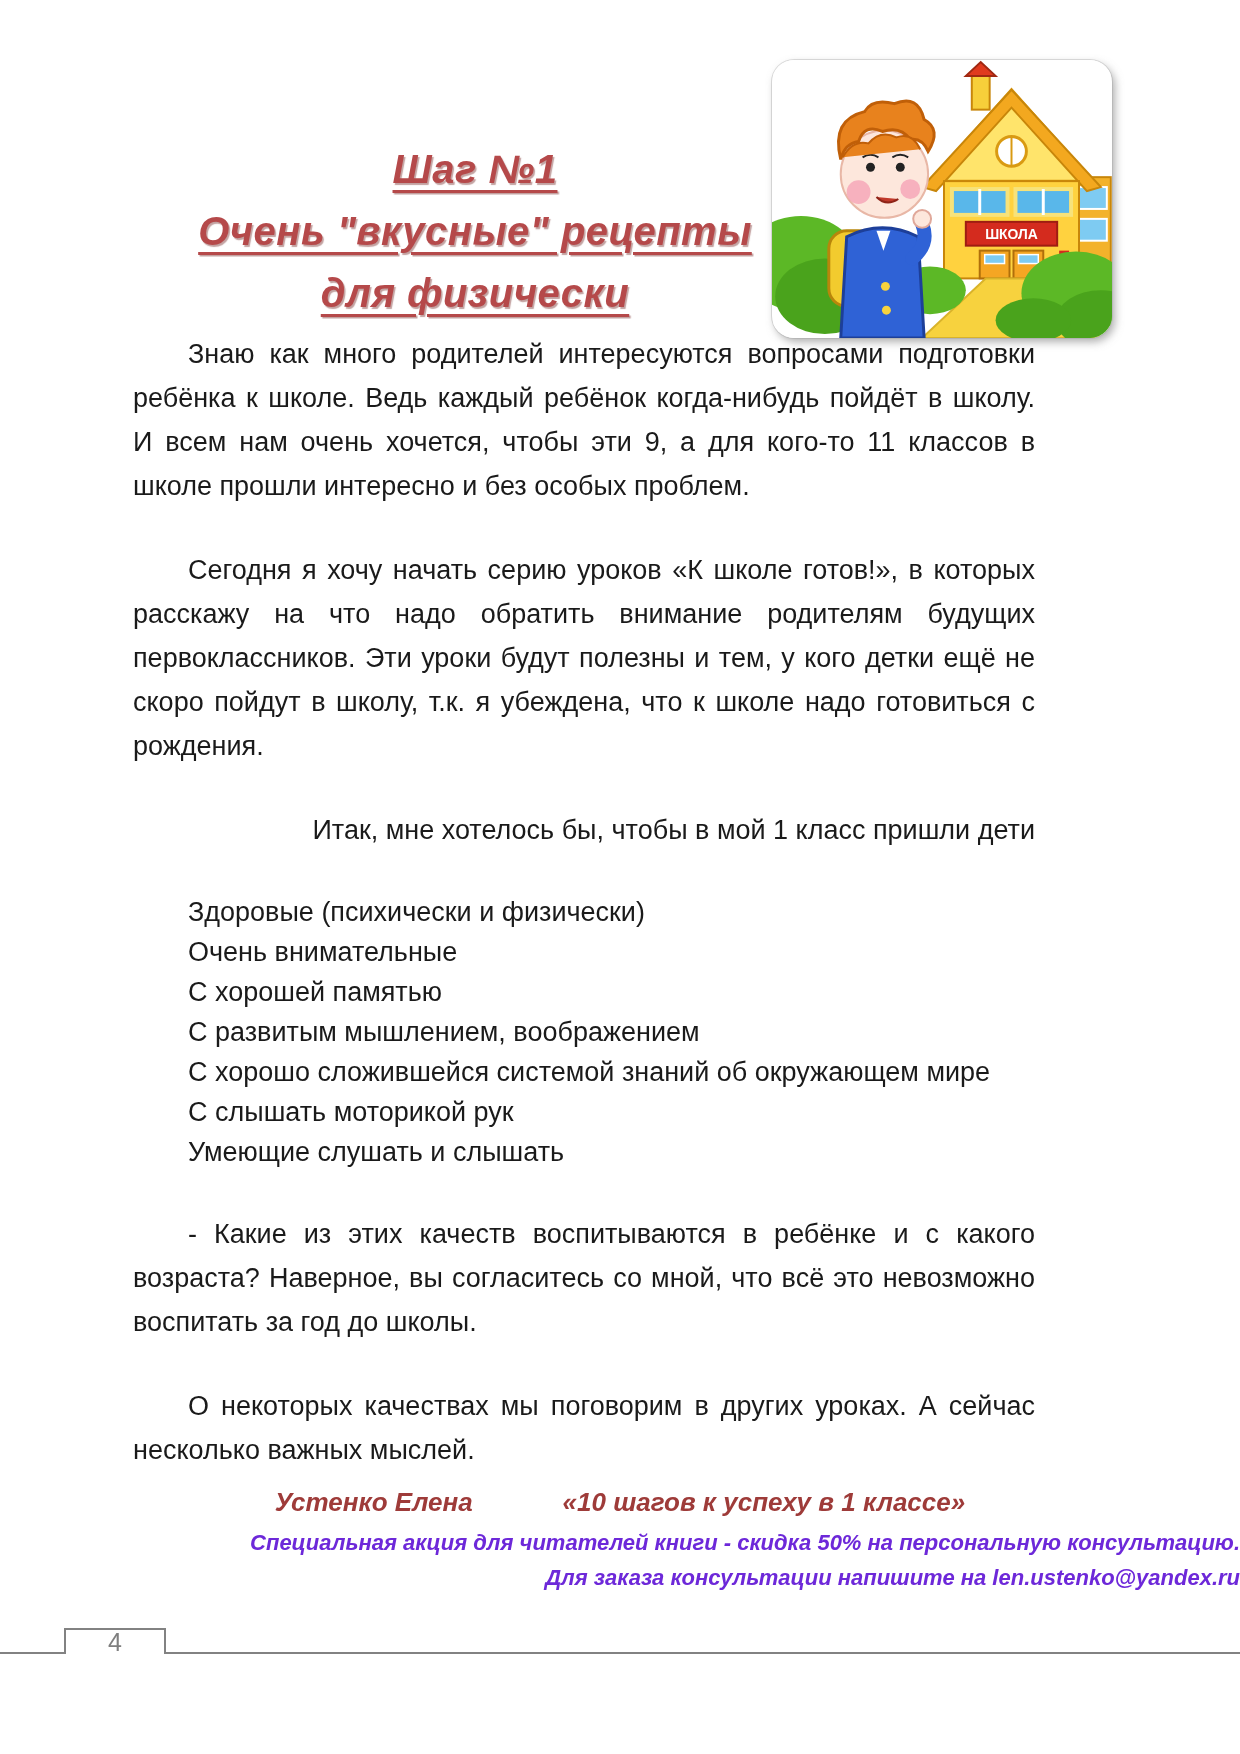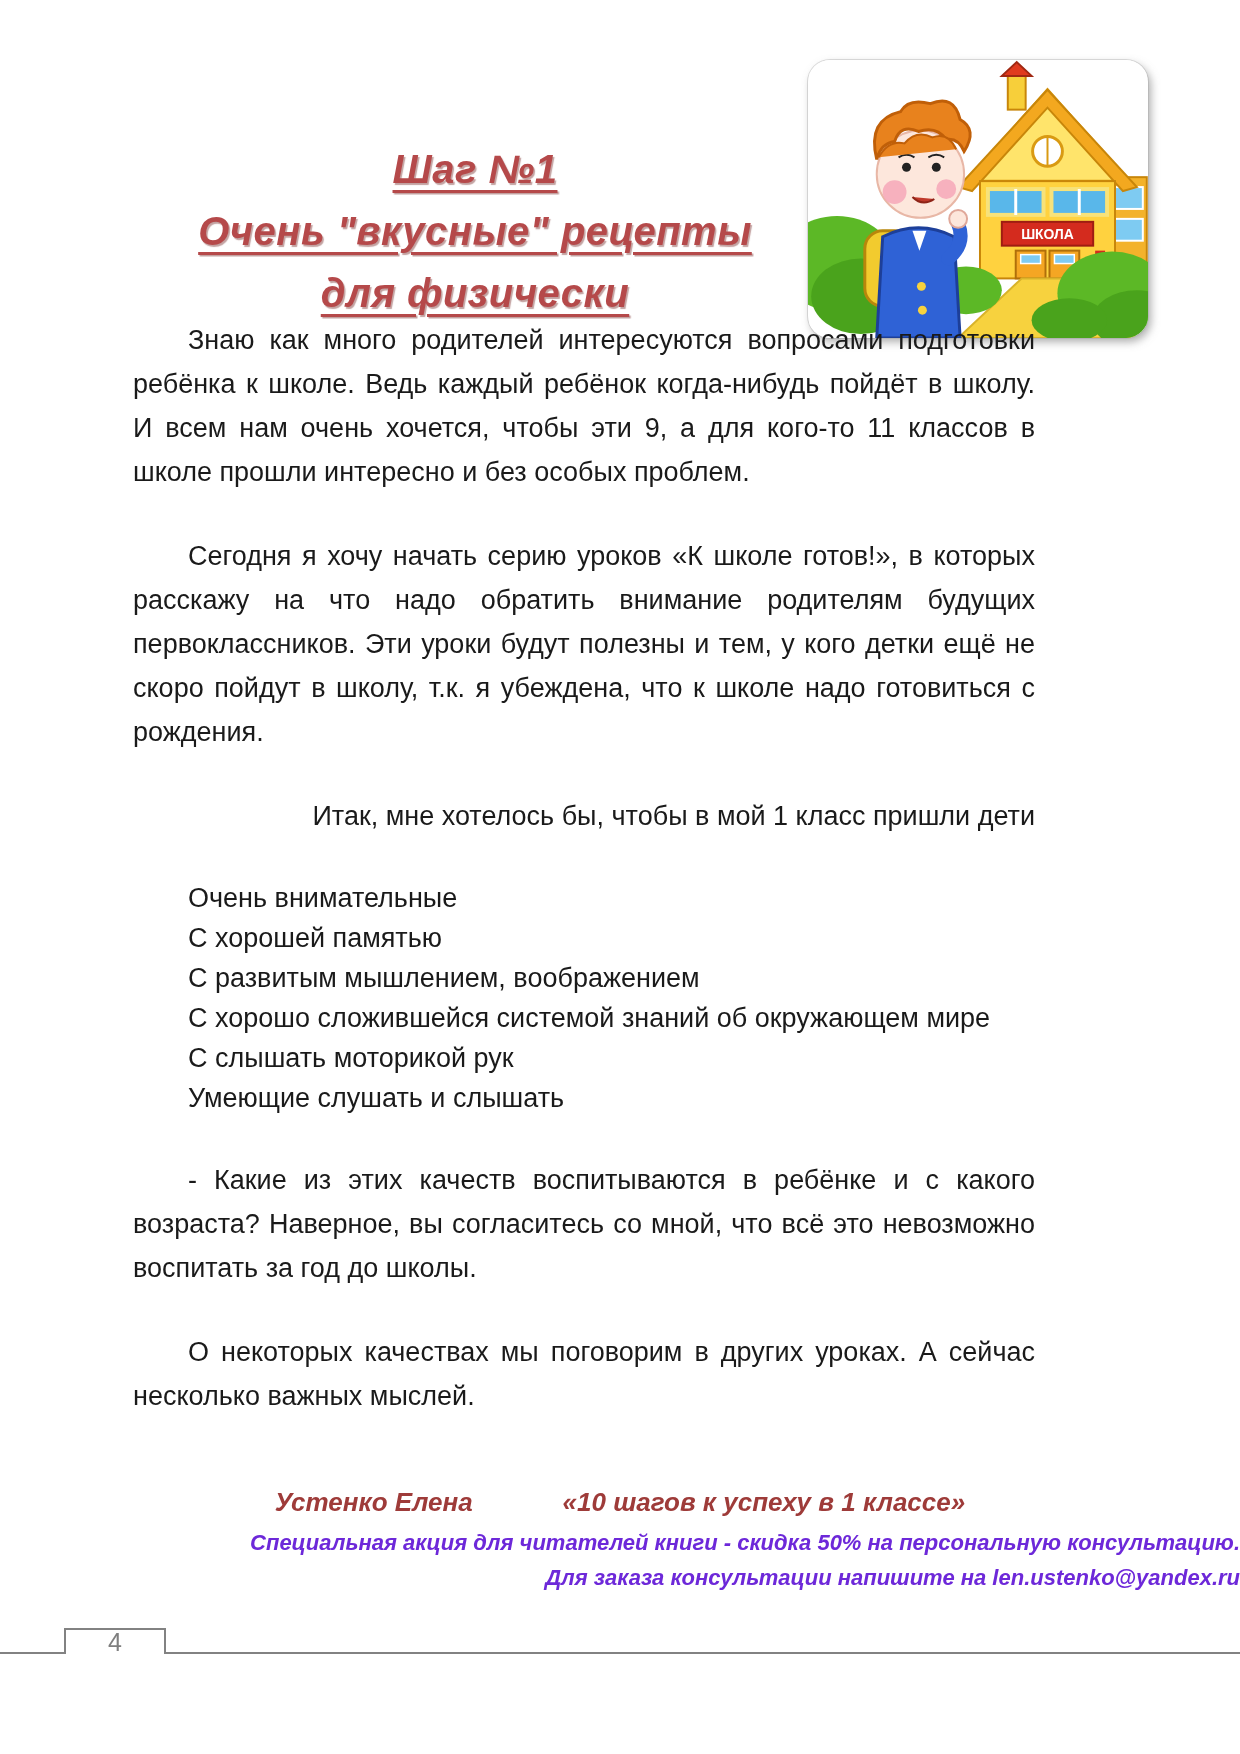--- a/index.html
+++ b/index.html
@@ -31,34 +31,34 @@
     text-decoration-thickness: 3px;
     text-underline-offset: 7px;
     text-shadow: 1.5px 1.5px 1px rgba(122,48,46,0.45);
     letter-spacing: 0.5px;
   }
 
   
   .illustration {
     position: absolute;
     top: 60px;
-    left: 808px;
+    left: 772px;
     width: 340px;
     height: 278px;
     border-radius: 22px;
     background: #ffffff;
     box-shadow: 0 0 0 1px rgba(160,160,160,0.35), 3px 4px 8px rgba(110,110,110,0.55);
     overflow: hidden;
   }
   .illustration svg { display: block; width: 100%; height: 100%; }
 
   
   .body-text {
     position: absolute;
-    top: 318px;
+    top: 332px;
     left: 133px;
     width: 902px;
   }
   .body-text p {
     margin: 0 0 40px 0;
     font-size: 27px;
     line-height: 44px;
     text-align: justify;
     text-indent: 55px;
   }
@@ -209,20 +209,21 @@
       <path d="M 70 98 Q 80 80 96 84 Q 108 70 124 78 Q 140 72 148 90" fill="#e8821d" stroke="#c05f08" stroke-width="2"></path>
     </svg>
   </div>
 
   <div class="body-text">
     <p>Знаю как много родителей интересуются вопросами подготовки ребёнка к школе. Ведь каждый ребёнок когда-нибудь пойдёт в школу. И всем нам очень хочется, чтобы эти 9, а для кого-то 11 классов в школе  прошли интересно и без особых проблем.</p>
     <p>Сегодня я хочу начать серию уроков «К школе готов!», в которых расскажу на что надо обратить внимание родителям будущих первоклассников. Эти уроки будут полезны и тем, у кого детки ещё не скоро пойдут в школу, т.к. я убеждена, что к школе надо готовиться с рождения.</p>
     <p class="no-justify">Итак, мне хотелось бы, чтобы в мой 1 класс пришли дети</p>
 
     <ul class="qualities">
+      <li>Здоровые (психически и физически)</li>
       <li>Очень внимательные</li>
       <li>С хорошей памятью</li>
       <li>С развитым мышлением,  воображением</li>
       <li>С хорошо сложившейся системой знаний об окружающем мире</li>
       <li>С слышать моторикой рук</li>
       <li>Умеющие слушать и слышать</li>
     </ul>
 
     <p>- Какие из этих качеств воспитываются в ребёнке и с какого возраста? Наверное, вы согласитесь со мной, что всё это невозможно воспитать за год до школы.</p>
     <p>О некоторых качествах  мы поговорим в других уроках.  А сейчас несколько важных мыслей.</p>

